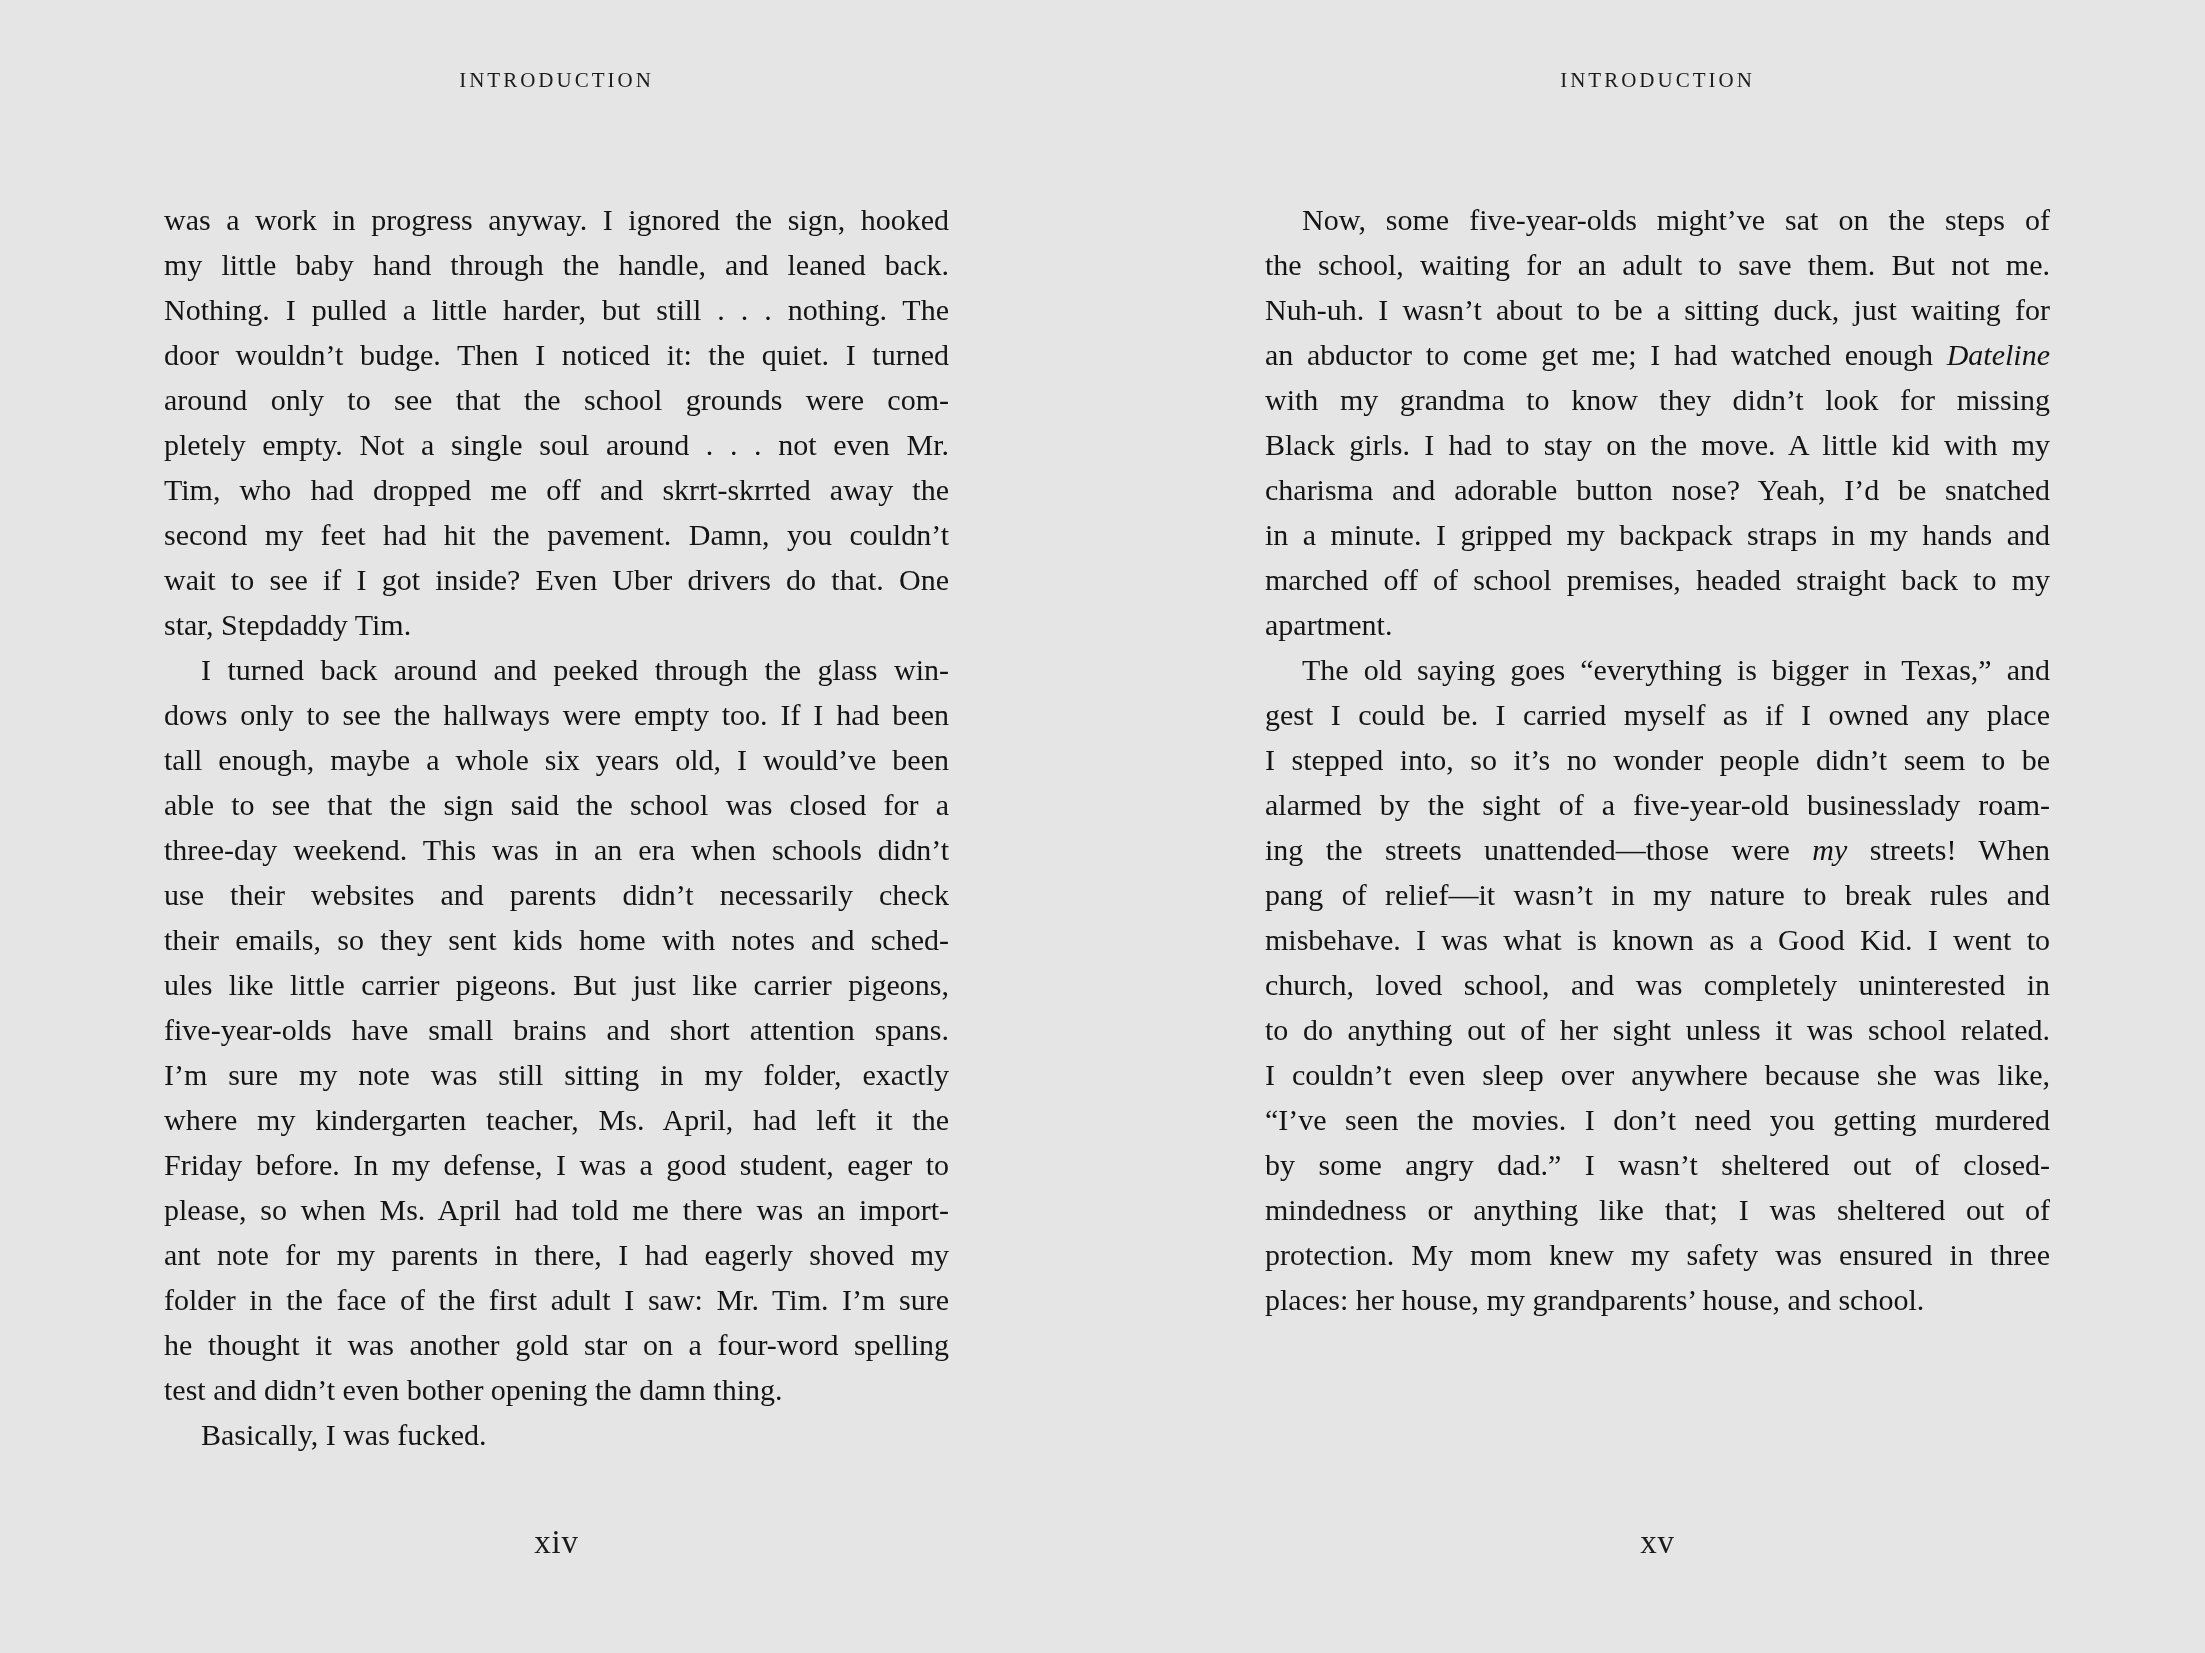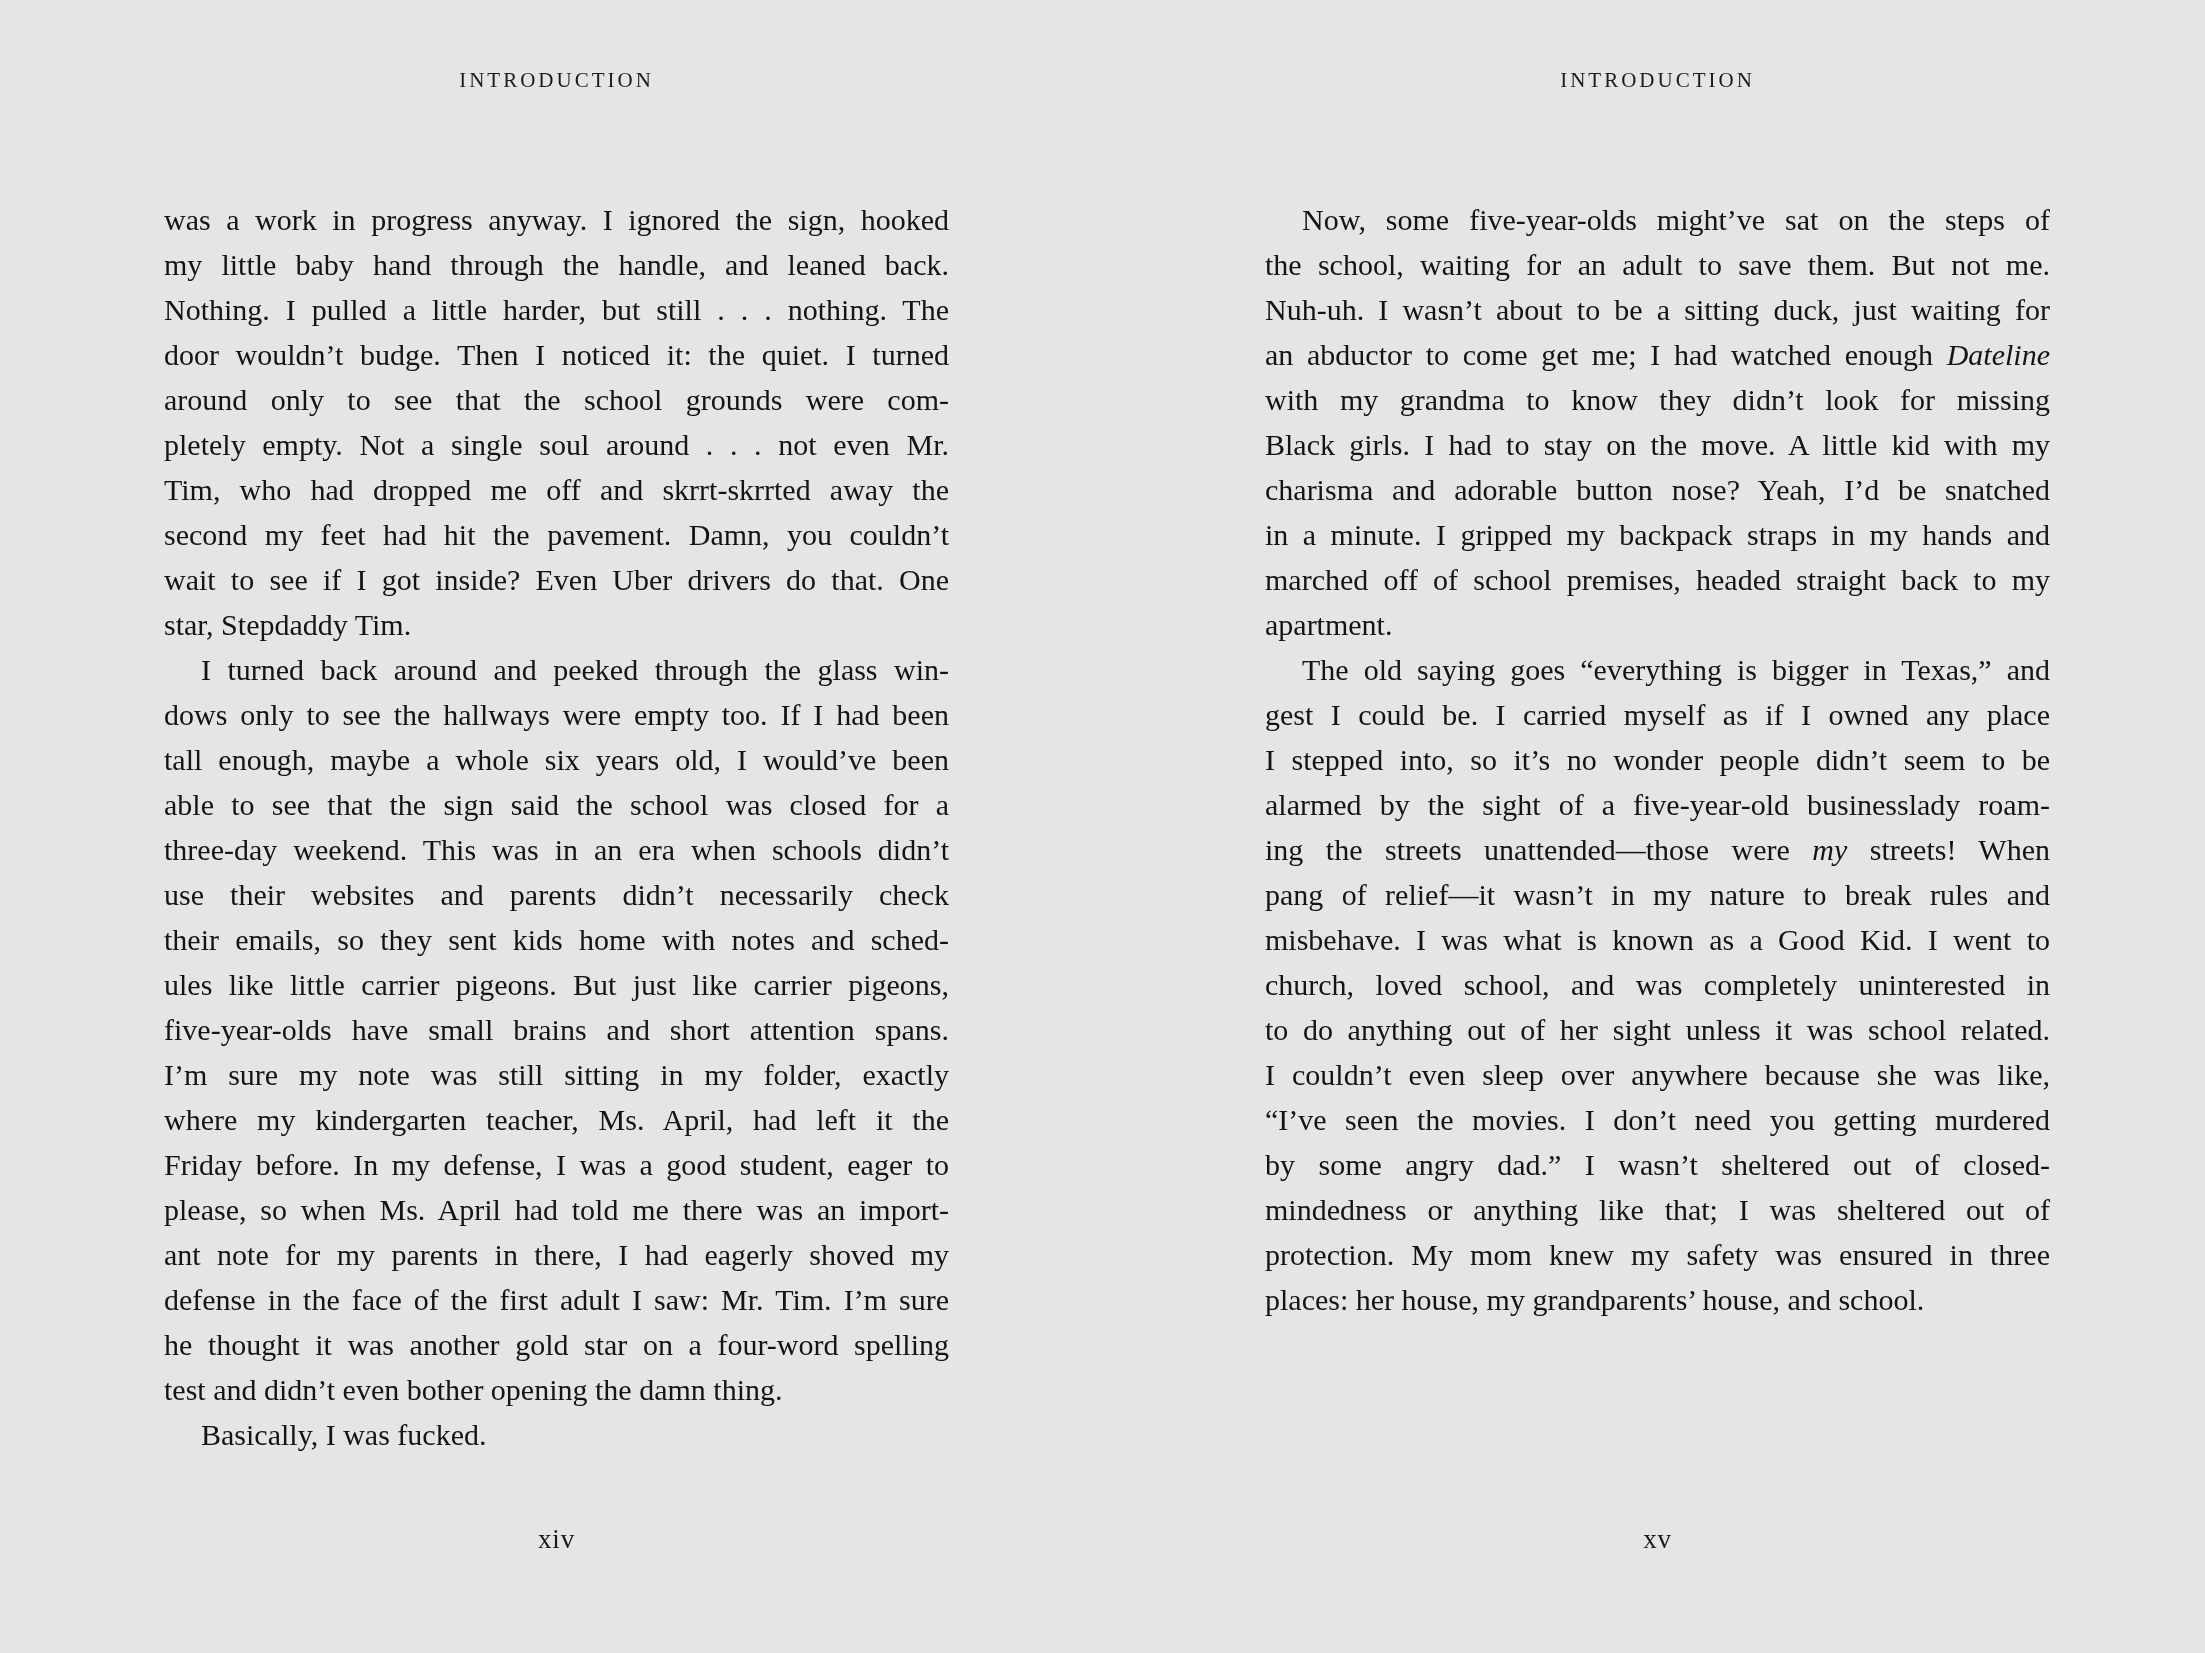--- a/index.html
+++ b/index.html
@@ -62,21 +62,21 @@
   .line em {
     font-style: italic;
   }
 
   .folio {
     position: absolute;
     top: 1524px;
     left: 0;
     right: 0;
     text-align: center;
-    font-size: 27px;
+    font-size: 33px;
     letter-spacing: 0.8px;
     color: #1b1b1b;
   }
 </style>
 </head>
 <body>
 
 <div class="spread">
 
   <section class="page" id="page-left">
@@ -99,21 +99,21 @@
         <div class="line">three-day weekend. This was in an era when schools didn’t</div>
         <div class="line">use their websites and parents didn’t necessarily check</div>
         <div class="line">their emails, so they sent kids home with notes and sched-</div>
         <div class="line">ules like little carrier pigeons. But just like carrier pigeons,</div>
         <div class="line">five-year-olds have small brains and short attention spans.</div>
         <div class="line">I’m sure my note was still sitting in my folder, exactly</div>
         <div class="line">where my kindergarten teacher, Ms. April, had left it the</div>
         <div class="line">Friday before. In my defense, I was a good student, eager to</div>
         <div class="line">please, so when Ms. April had told me there was an import-</div>
         <div class="line">ant note for my parents in there, I had eagerly shoved my</div>
-        <div class="line">defense in the face of the first adult I saw: Mr. Tim. I’m sure</div>
+        <div class="line">folder in the face of the first adult I saw: Mr. Tim. I’m sure</div>
         <div class="line">he thought it was another gold star on a four-word spelling</div>
         <div class="line end">test and didn’t even bother opening the damn thing.</div>
         <div class="line indent end">Basically, I was fucked.</div>
       </div>
     <div class="folio">xiv</div>
   </section>
 
   <section class="page" id="page-right">
     <div class="running-head">INTRODUCTION</div>
     <div class="text-block">

